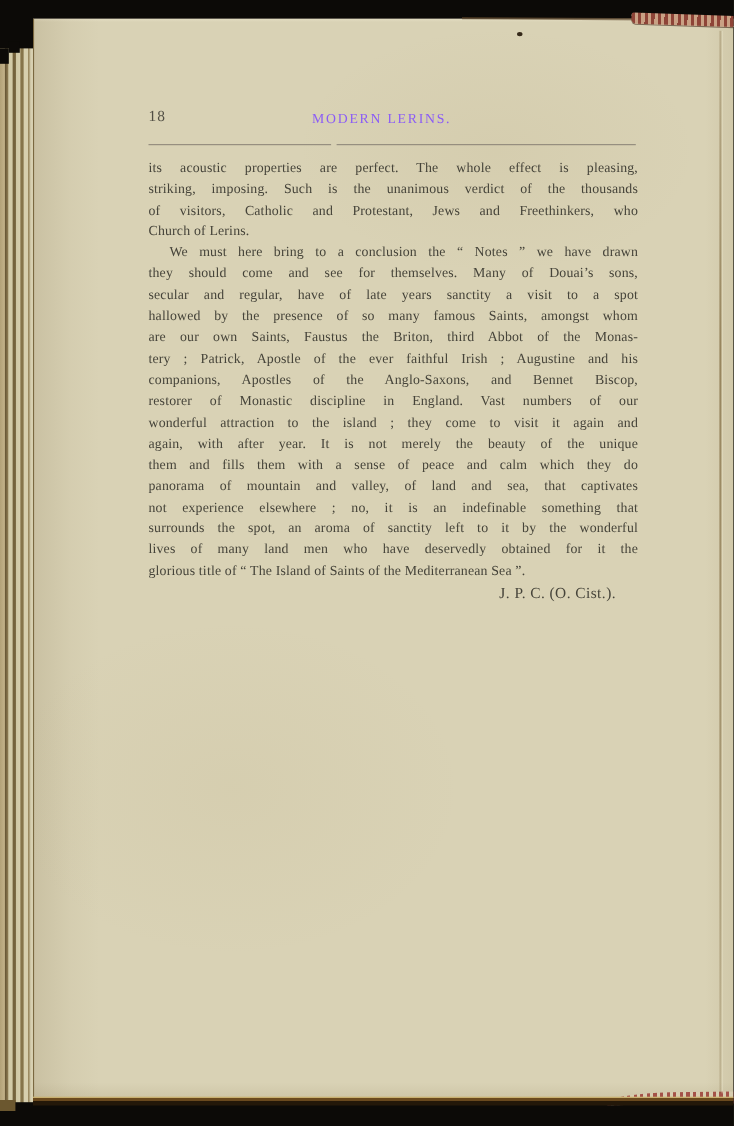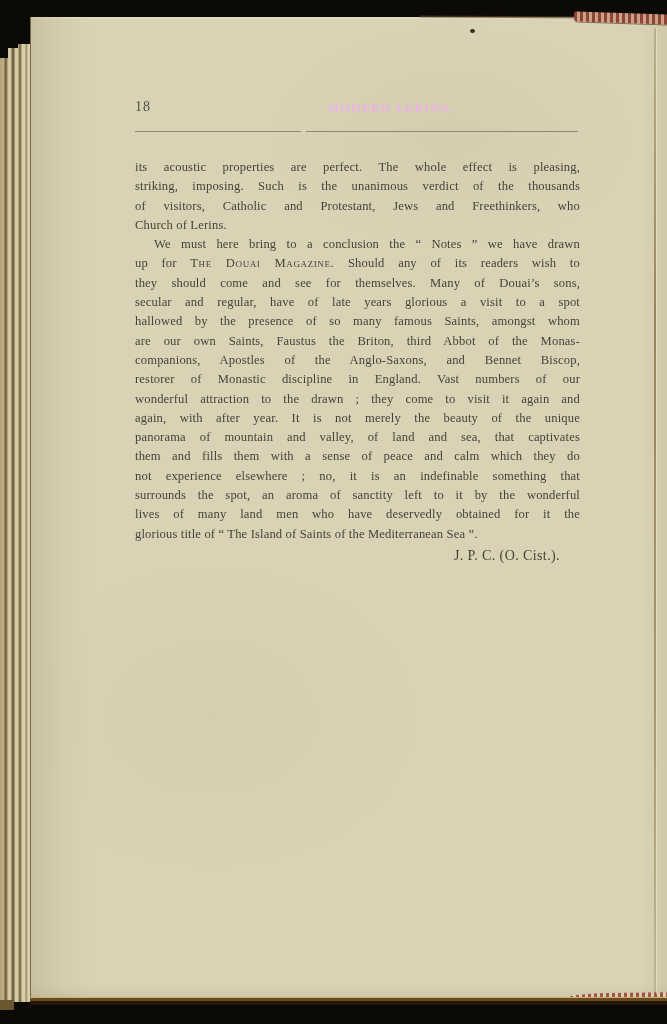--- a/index.html
+++ b/index.html
@@ -58,28 +58,28 @@
     background:linear-gradient(180deg, rgba(110,85,40,.25), rgba(110,85,40,.6) 30%, rgba(110,85,40,.45) 70%, rgba(110,85,40,.2));}
   .crease-hi{position:absolute;left:656px;top:28px;height:966px;width:1px;background:rgba(240,234,208,.5);}
   .speck{position:absolute;left:470px;top:29px;width:5px;height:4px;background:#35291a;border-radius:50%;}
 
   
   .pageno{
     position:absolute;left:135px;top:99px;font-size:14px;color:#514e44;letter-spacing:1px;
   }
   .running{
     position:absolute;left:347px;top:101px;transform:translateX(-50%);
-    font-size:12.5px;letter-spacing:1.6px;color:#f0abfc;white-space:nowrap;margin-left:44px;
+    font-size:12.5px;letter-spacing:1.6px;color:#8b5cf6;white-space:nowrap;
   }
   .rule{position:absolute;top:131px;height:1px;background:#8f887a;}
   .rule.seg1{left:135px;width:166px;}
   .rule.seg2{left:306px;width:272px;}
 
   .text-block{
-    position:absolute;left:135px;top:158px;width:445px;
+    position:absolute;left:135px;top:143px;width:445px;
     font-size:12.6px;line-height:19.3px;color:#46443a;letter-spacing:.15px;
   }
   .ln{text-align:justify;text-align-last:justify;}
   .ln.last{text-align-last:left;}
   .ln.indent{text-indent:19px;font-family:Liberation Serif, serif;}
   .sc{font-variant:small-caps;letter-spacing:.6px;}
   .signature{
     text-align:right;padding-right:20px;margin-top:2px;
     font-size:14px;color:#46443a;letter-spacing:.4px;text-align-last:right;
   }
@@ -111,31 +111,31 @@
 
   <div class="text-block">
     <div>
       <div class="ln">its acoustic properties are perfect.  The whole effect is pleasing,</div>
       <div class="ln">striking, imposing.  Such is the unanimous verdict of the thousands</div>
       <div class="ln">of visitors, Catholic and Protestant, Jews and Freethinkers, who</div>
       <div class="ln last">Church of Lerins.</div>
     </div>
     <div>
       <div class="ln indent">We must here bring to a conclusion the “ Notes ” we have drawn</div>
-      <div class="ln"><span>up for </span><span class="sc">The Douai Magazine.</span><span>  Should any of its readers wish to</span></div>
       <div class="ln">they should come and see for themselves.  Many of Douai’s sons,</div>
-      <div class="ln">secular and regular, have of late years glorious a visit to a spot</div>
+      <div class="ln">secular and regular, have of late years sanctity a visit to a spot</div>
       <div class="ln">hallowed by the presence of so many famous Saints, amongst whom</div>
       <div class="ln">are our own Saints, Faustus the Briton, third Abbot of the Monas-</div>
+      <div class="ln">tery ;  Patrick, Apostle of the ever faithful Irish ;  Augustine and his</div>
       <div class="ln">companions, Apostles of the Anglo-Saxons, and Bennet Biscop,</div>
       <div class="ln">restorer of Monastic discipline in England.  Vast numbers of our</div>
-      <div class="ln">wonderful attraction to the drawn ;  they come to visit it again and</div>
+      <div class="ln">wonderful attraction to the island ;  they come to visit it again and</div>
       <div class="ln">again, with after year.  It is not merely the beauty of the unique</div>
+      <div class="ln">them and fills them with a sense of peace and calm which they do</div>
       <div class="ln">panorama of mountain and valley, of land and sea, that captivates</div>
-      <div class="ln">them and fills them with a sense of peace and calm which they do</div>
       <div class="ln">not experience elsewhere ;  no, it is an indefinable something that</div>
       <div class="ln">surrounds the spot, an aroma of sanctity left to it by the wonderful</div>
       <div class="ln">lives of many land men who have deservedly obtained for it the</div>
       <div class="ln last">glorious title of “ The Island of Saints of the Mediterranean Sea ”.</div>
     </div>
     <div class="signature">J. P. C. (O. Cist.).</div>
   </div>
 
 </div>
 

